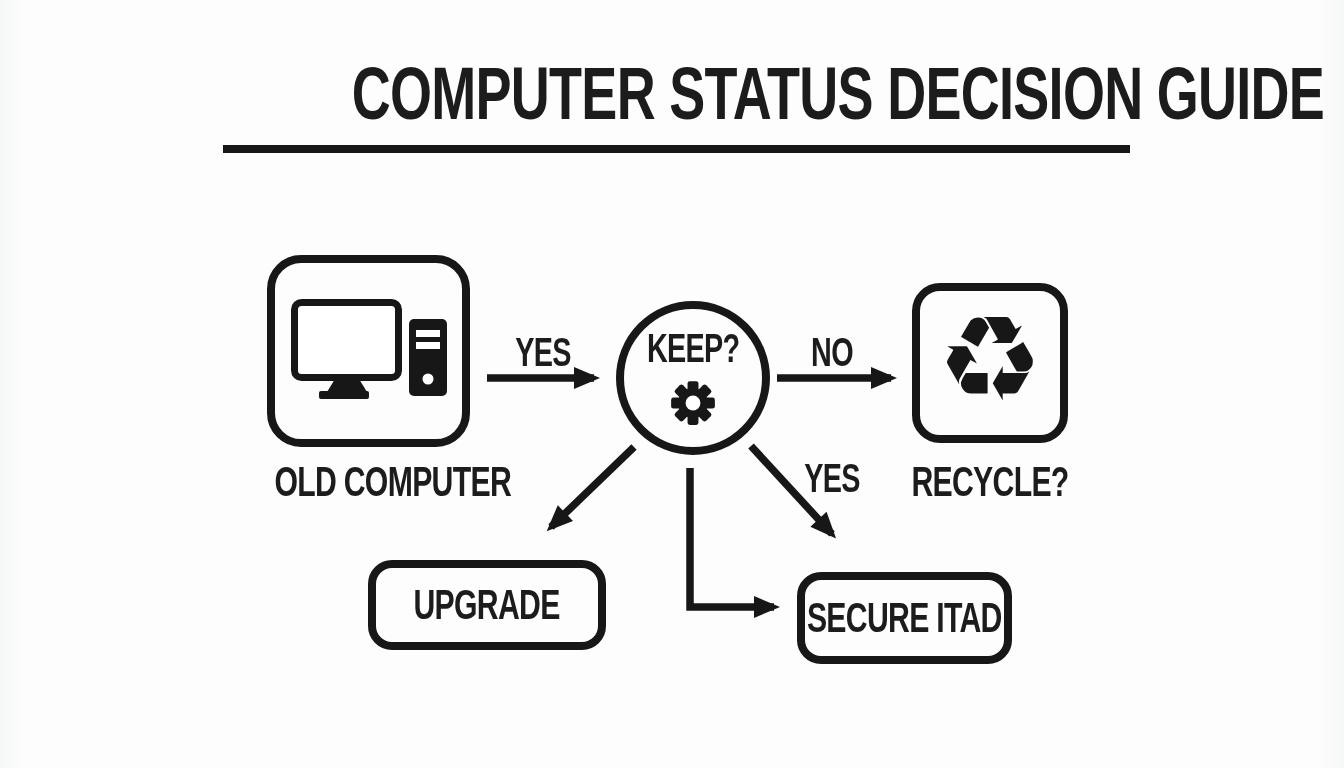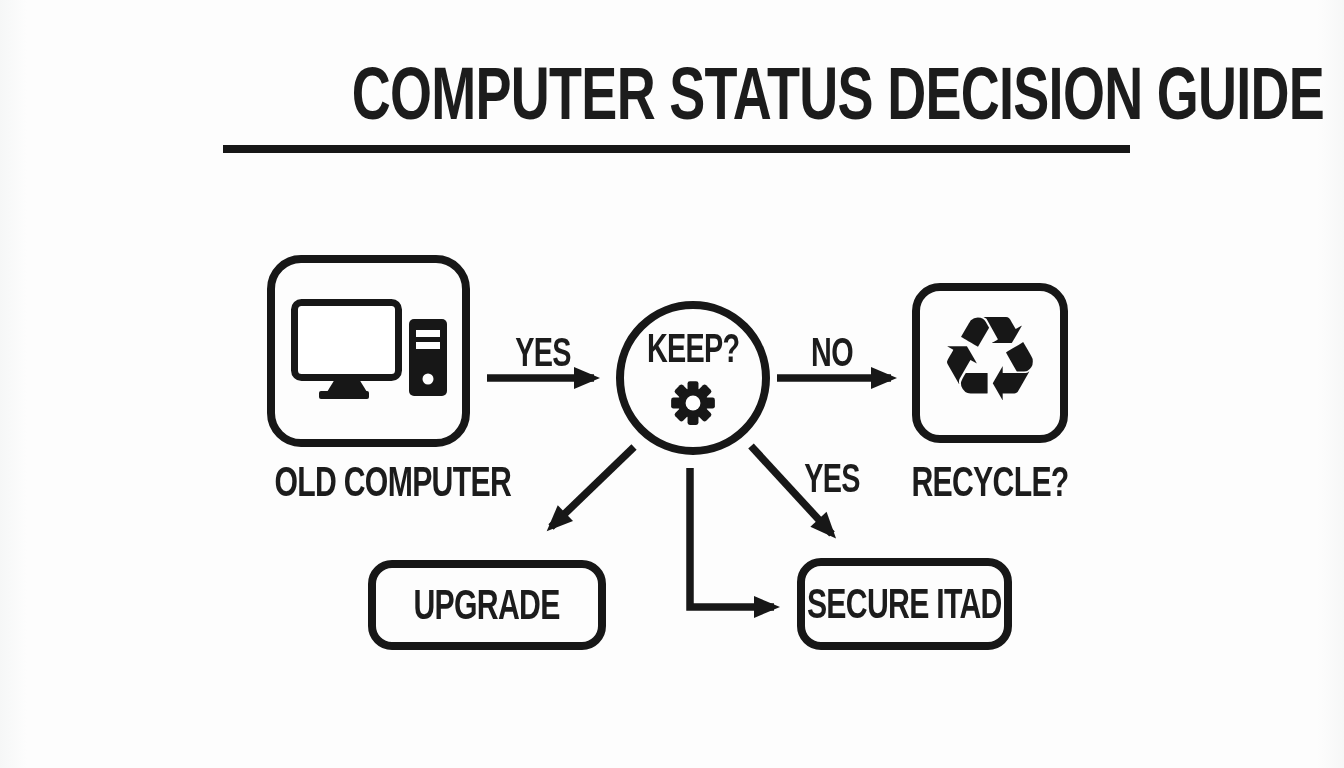--- a/index.html
+++ b/index.html
@@ -30,21 +30,21 @@
     background:#171717;
   }
   .node-box{
     position:absolute;box-sizing:border-box;
     border:8px solid #171717;background:transparent;
     display:flex;align-items:center;justify-content:center;
   }
   .box-old{left:267px;top:255px;width:203px;height:192px;border-radius:34px;}
   .box-recycle{left:912px;top:283px;width:156px;height:160px;border-radius:28px;}
   .box-upgrade{left:368px;top:560px;width:238px;height:90px;border-radius:24px;}
-  .box-secure{left:797px;top:558px;width:215px;height:92px;border-radius:24px;}
+  .box-secure{left:797px;top:572px;width:215px;height:92px;border-radius:24px;}
   .circle-keep{
     left:616px;top:301px;width:154px;height:154px;border-radius:50%;
     flex-direction:column;gap:10px;
   }
   .node-caption{
     position:absolute;font-size:42px;line-height:1;text-align:center;
     color:#1c1c1c;
   }
   .caption-old{left:238px;top:461px;width:260px;}
   .caption-recycle{left:880px;top:461px;width:220px;}

